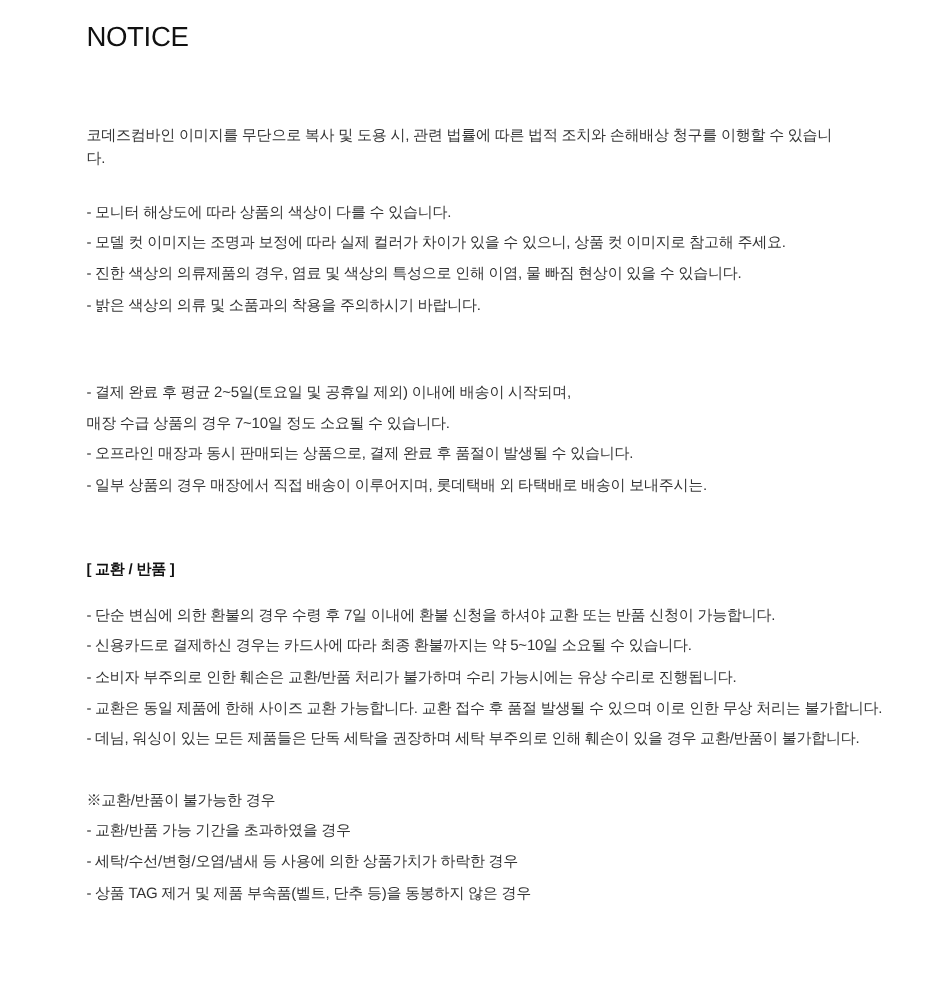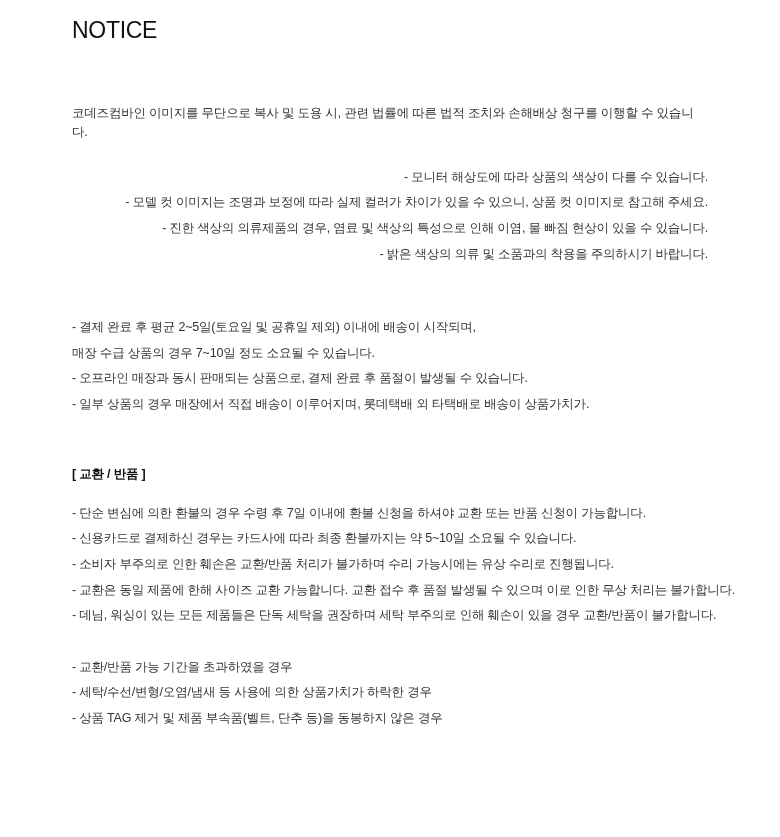--- a/index.html
+++ b/index.html
@@ -32,21 +32,20 @@
   }
   .intro {
     margin-top: 58px;
     font-size: 12.5px;
     line-height: 1.55;
     color: #333333;
     letter-spacing: -0.2px;
   }
   .block {
     margin-top: 22px;
-    text-align: right;
   }
   .block p {
     margin: 0;
     font-size: 12.5px;
     line-height: 2.05;
     color: #333333;
     letter-spacing: -0.2px;
     white-space: nowrap;
   }
   .section {
@@ -93,33 +92,34 @@
     <p>- 모델 컷 이미지는 조명과 보정에 따라 실제 컬러가 차이가 있을 수 있으니, 상품 컷 이미지로 참고해 주세요.</p>
     <p>- 진한 색상의 의류제품의 경우, 염료 및 색상의 특성으로 인해 이염, 물 빠짐 현상이 있을 수 있습니다.</p>
     <p>- 밝은 색상의 의류 및 소품과의 착용을 주의하시기 바랍니다.</p>
   </div>
 
   <div class="section">
     <div class="section-list">
       <p>- 결제 완료 후 평균 2~5일(토요일 및 공휴일 제외) 이내에 배송이 시작되며,</p>
       <p>매장 수급 상품의 경우 7~10일 정도 소요될 수 있습니다.</p>
       <p>- 오프라인 매장과 동시 판매되는 상품으로, 결제 완료 후 품절이 발생될 수 있습니다.</p>
-      <p>- 일부 상품의 경우 매장에서 직접 배송이 이루어지며, 롯데택배 외 타택배로 배송이 상품가치가.</p>
+      <p>- 일부 상품의 경우 매장에서 직접 배송이 이루어지며, 롯데택배 외 타택배로 배송이 보내주시는.</p>
     </div>
   </div>
 
   <div class="section">
     <p class="section-heading">[ 교환 / 반품 ]</p>
     <div class="section-list">
       <p>- 단순 변심에 의한 환불의 경우 수령 후 7일 이내에 환불 신청을 하셔야 교환 또는 반품 신청이 가능합니다.</p>
       <p>- 신용카드로 결제하신 경우는 카드사에 따라 최종 환불까지는 약 5~10일 소요될 수 있습니다.</p>
       <p>- 소비자 부주의로 인한 훼손은 교환/반품 처리가 불가하며 수리 가능시에는 유상 수리로 진행됩니다.</p>
       <p>- 교환은 동일 제품에 한해 사이즈 교환 가능합니다. 교환 접수 후 품절 발생될 수 있으며 이로 인한 무상 처리는 불가합니다.</p>
       <p>- 데님, 워싱이 있는 모든 제품들은 단독 세탁을 권장하며 세탁 부주의로 인해 훼손이 있을 경우 교환/반품이 불가합니다.</p>
     </div>
     <div class="sub-list">
+      <p>※교환/반품이 불가능한 경우</p>
       <p>- 교환/반품 가능 기간을 초과하였을 경우</p>
       <p>- 세탁/수선/변형/오염/냄새 등 사용에 의한 상품가치가 하락한 경우</p>
       <p>- 상품 TAG 제거 및 제품 부속품(벨트, 단추 등)을 동봉하지 않은 경우</p>
     </div>
   </div>
 
 </div>
 
 </body></html>

